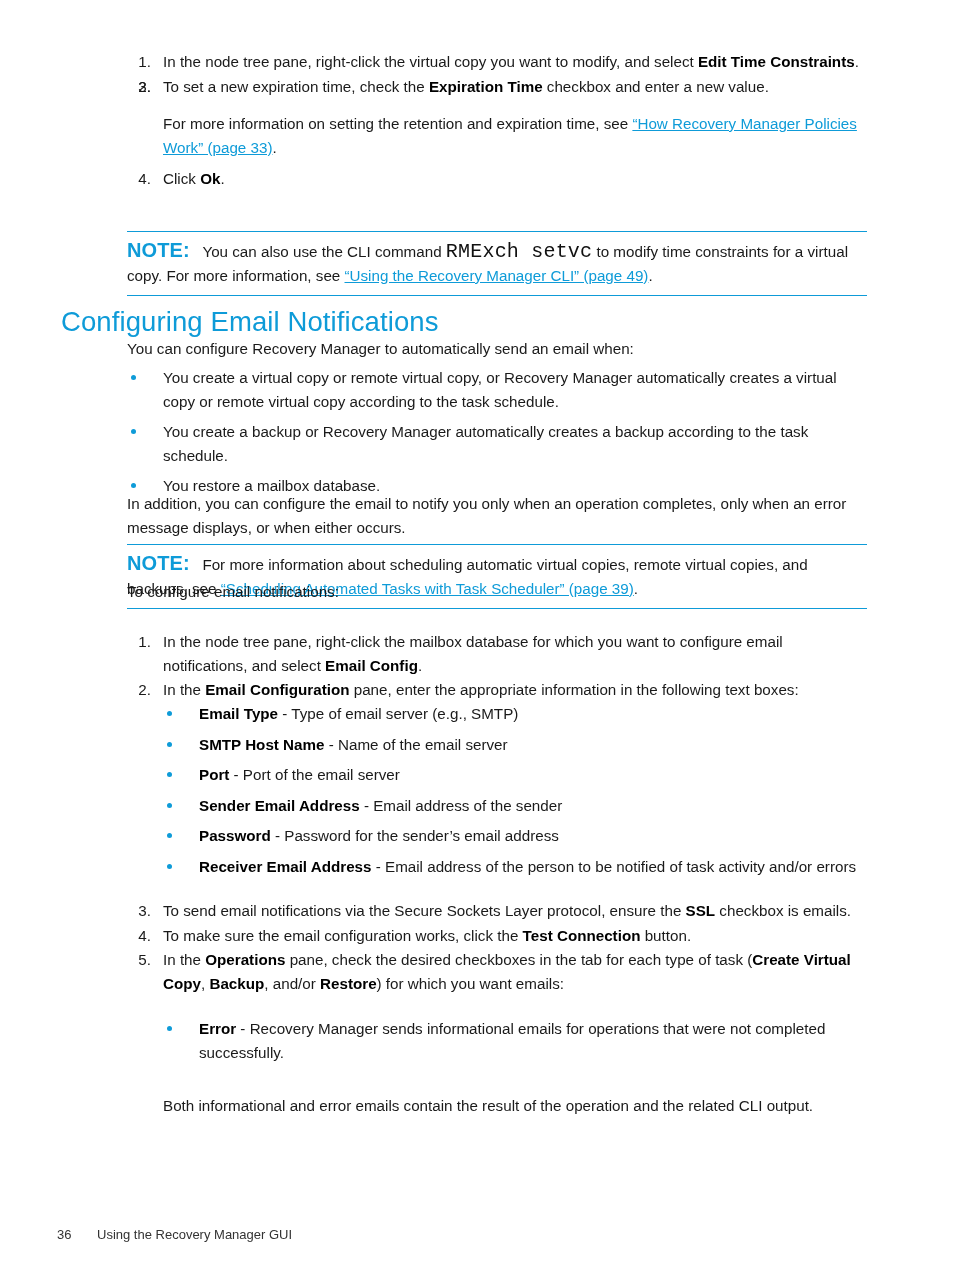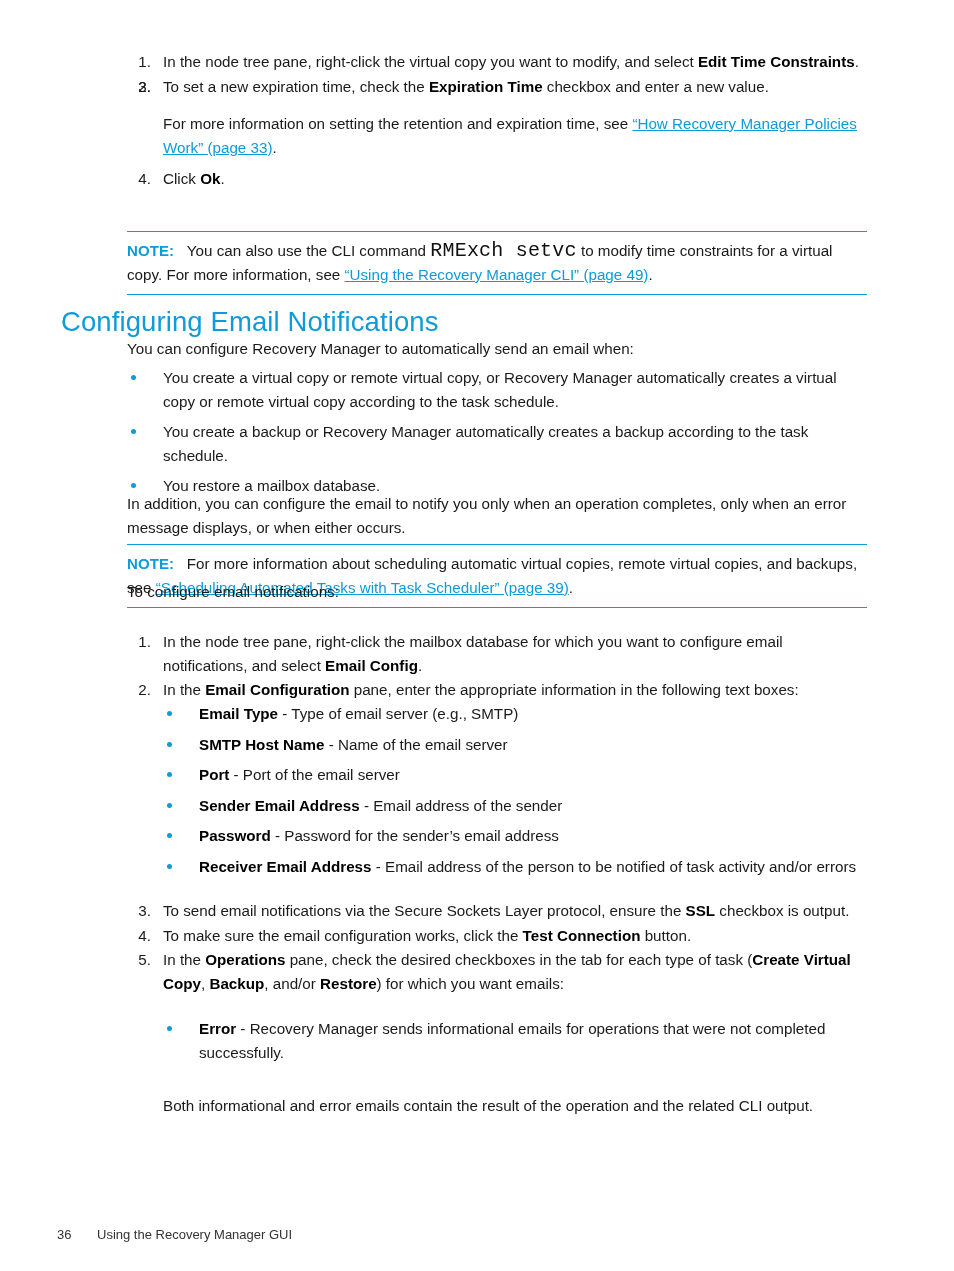--- a/index.html
+++ b/index.html
@@ -99,21 +99,21 @@
     left: 127px;
     width: 740px;
     border-top: 1.6px solid #0e9bd8;
     border-bottom: 1.6px solid #0e9bd8;
     padding: 7px 0 8px 0;
     box-sizing: content-box;
   }
   .note .note-label {
     font-weight: bold;
     color: #0e9bd8;
-    font-size: 15px;
+    font-size: 20px;
     letter-spacing: 0.1px;
   }
   .note .note-body {
     font-size: 15.2px;
     line-height: 23.5px;
     color: #1a1a1a;
   }
 
   
   .h1 {
@@ -243,21 +243,21 @@
     </div>
     <div class="bli">
       <span class="dot"></span>
       <span class="btxt"><b>Receiver Email Address</b><span> - Email address of the person to be notified of task activity and/or errors</span></span>
     </div>
   </div>
 
   <div class="olist" style="top:899px; width:742px;">
     <div class="li">
       <span class="num">3.</span>
-      <span class="txt"><span>To send email notifications via the Secure Sockets Layer protocol, ensure the </span><b>SSL</b><span> checkbox is output.</span></span>
+      <span class="txt"><span>To send email notifications via the Secure Sockets Layer protocol, ensure the </span><b>SSL</b><span> checkbox is emails.</span></span>
     </div>
     <div class="li">
       <span class="num">4.</span>
       <span class="txt"><span>To make sure the email configuration works, click the </span><b>Test Connection</b><span> button.</span></span>
     </div>
     <div class="li">
       <span class="num">5.</span>
       <span class="txt"><span>In the </span><b>Operations</b><span> pane, check the desired checkboxes in the tab for each type of task (</span><b>Create Virtual Copy</b><span>, </span><b>Backup</b><span>, and/or </span><b>Restore</b><span>) for which you want emails:</span></span>
     </div>
   </div>

